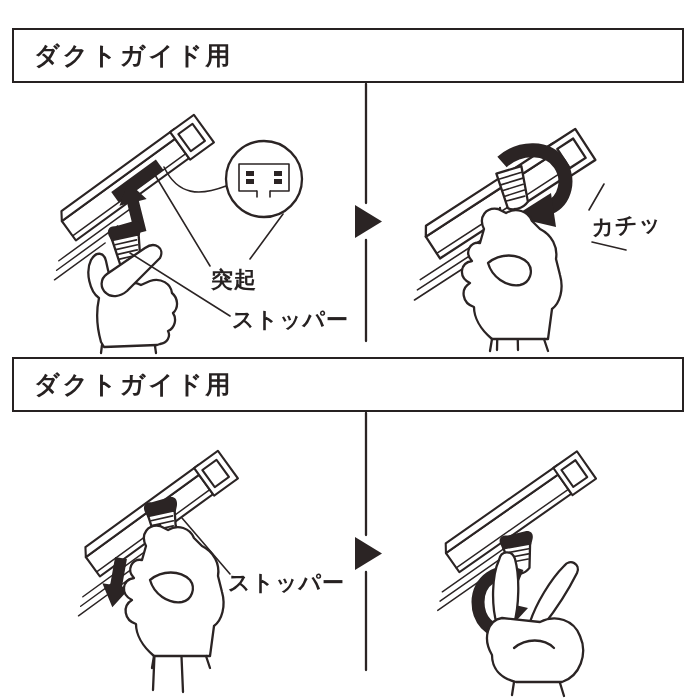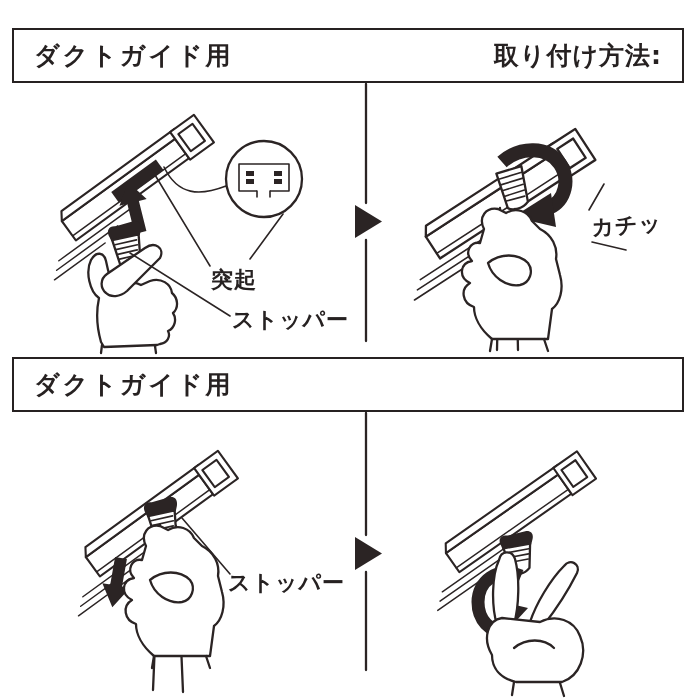--- a/index.html
+++ b/index.html
@@ -17,21 +17,20 @@
   .ink{fill:#2b2424;stroke:none;}
   .lbl{font-family:"DejaVu Sans",sans-serif;font-size:22px;font-weight:bold;fill:#262121;letter-spacing:1px;}
 </style>
 </head>
 <body>
 
 <div class="stage">
 
   <div class="hdr" style="top:28px;">
     <span class="l">ダクトガイド用</span>
-    <span class="r">取り付け方法:</span>
   </div>
 
   <div class="hdr" style="top:357px;">
     <span class="l">ダクトガイド用</span>
   </div>
 
   <svg width="700" height="700" viewBox="0 0 700 700">
     <defs>
       <g id="rail">
         <rect class="wf" x="0" y="-4" width="152" height="26"></rect>

